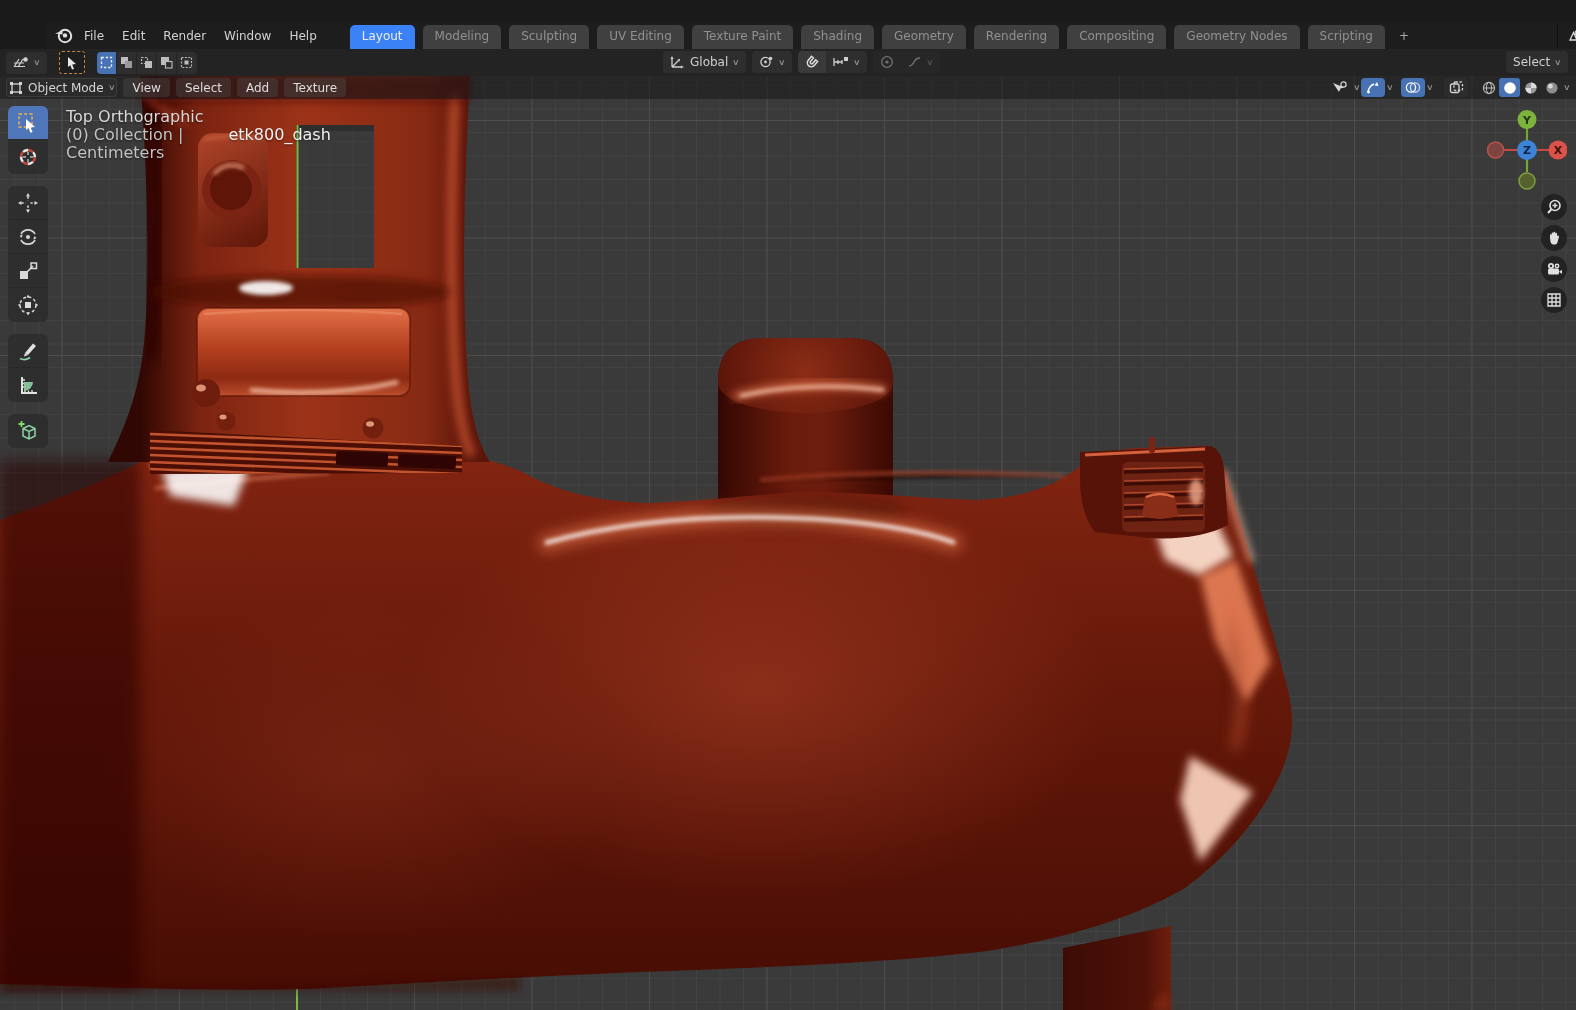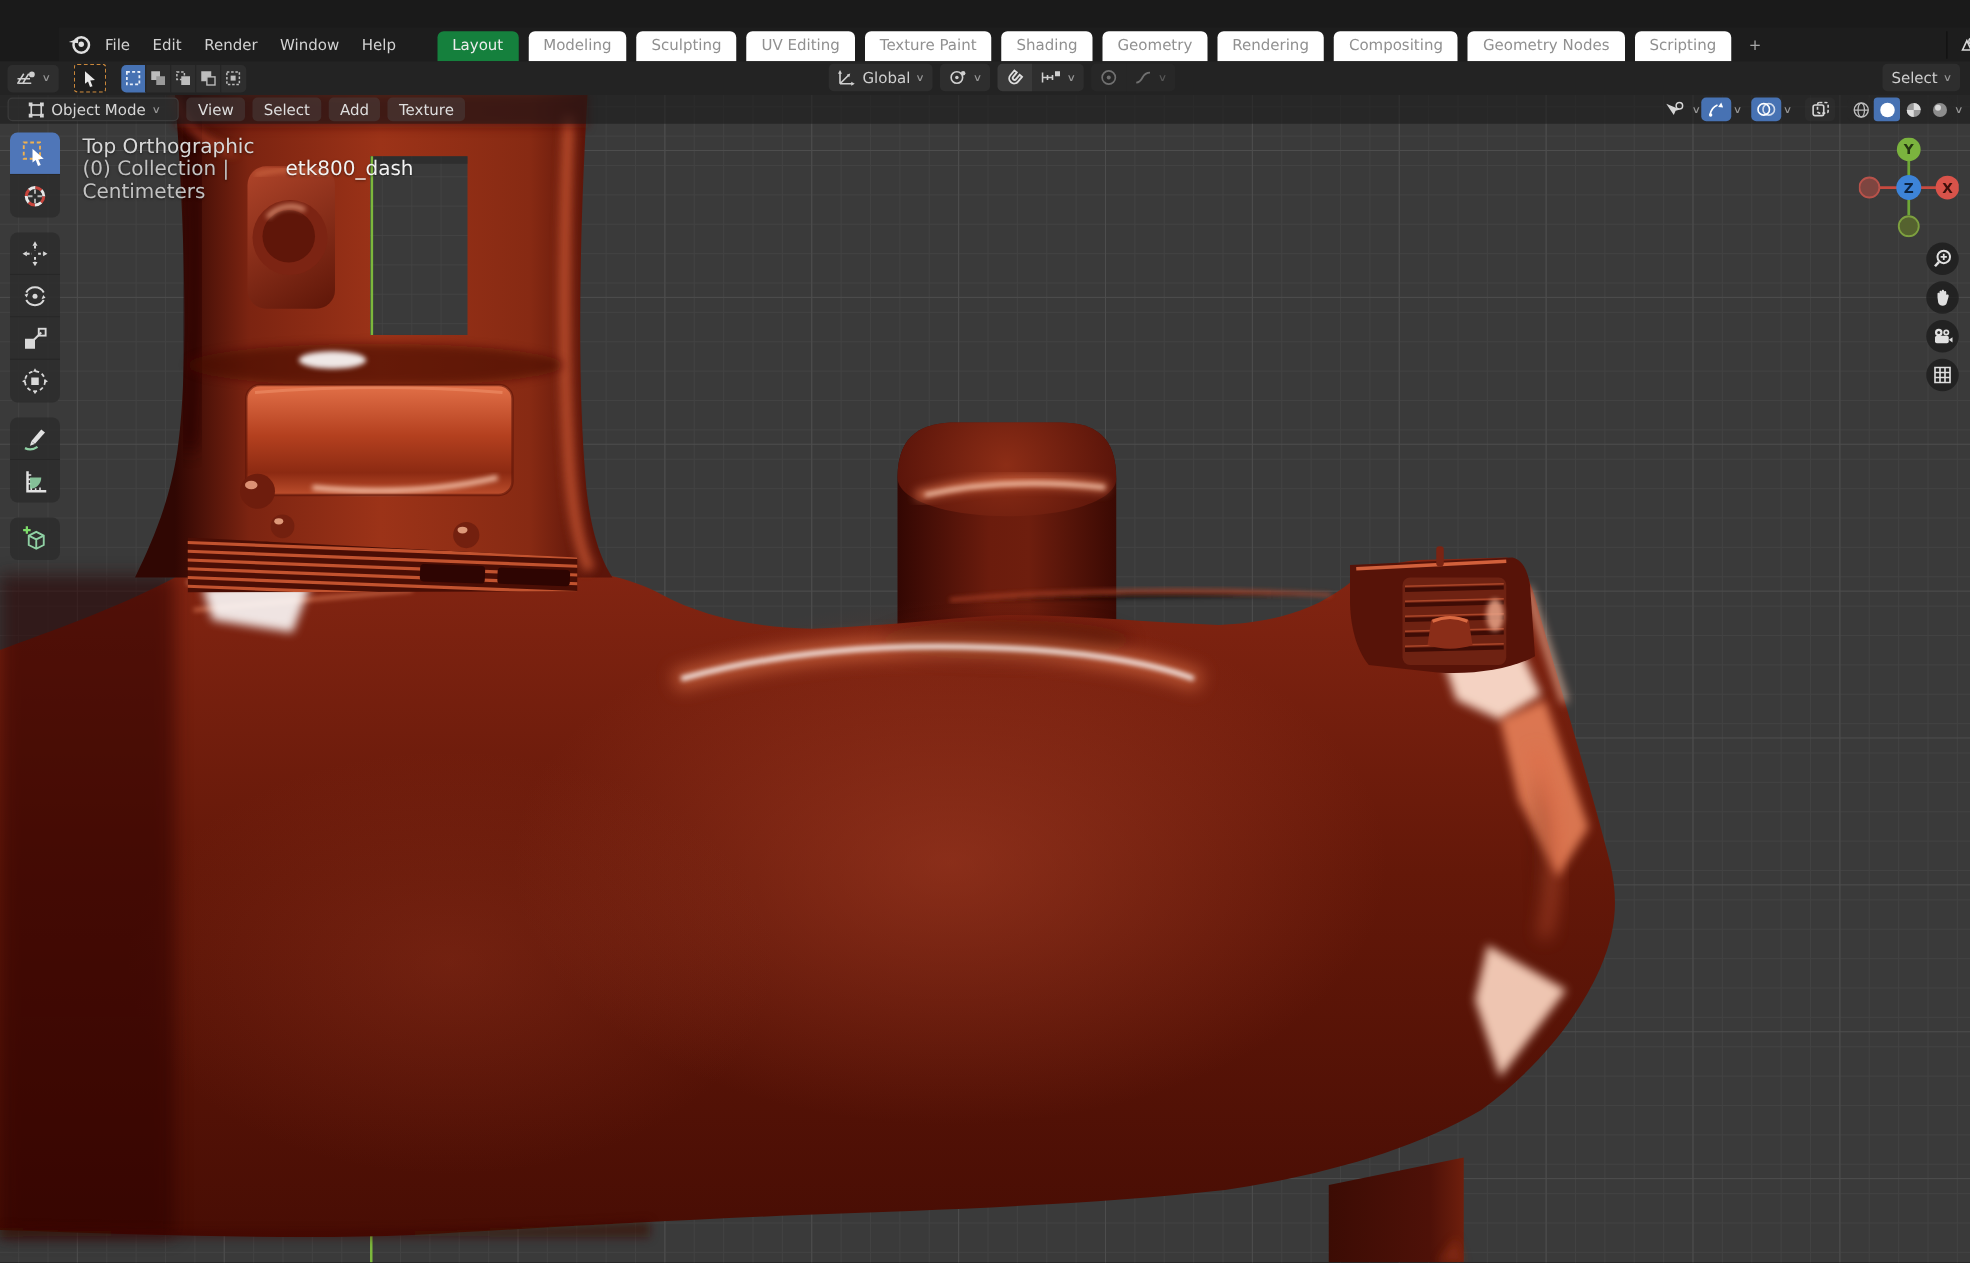--- a/index.html
+++ b/index.html
@@ -10,23 +10,23 @@
   
   .titlebar { position:absolute; left:0; top:0; width:100%; height:22px; background:#1b1b1b;
     display:flex; align-items:center; padding-left:7px; gap:7px; }
   .titlebar .title { color:#c8c8c8; font-size:12px; white-space:nowrap; }
 
   
   .menurow { position:absolute; left:2px; top:22px; width:100%; height:27px; background:#1d1d1d;
     display:flex; align-items:center; padding-left:6px;margin-left:45px; }
   .menu-item { padding:4px 9px; color:#d2d2d2; border-radius:4px; }
   .tabs { display:flex; align-items:flex-end; gap:8px; margin-left:24px; height:27px; }
-  .tab { background:#ffffff; color:#909090; padding:4px 12px 5px 12px; border-radius:5px 5px 0 0;
+  .tab { background:#404040; color:#909090; padding:4px 12px 5px 12px; border-radius:5px 5px 0 0;
     height:24px; white-space:nowrap; }
-  .tab.active { background:#15803d; color:#ececec; }
+  .tab.active { background:#3b82f6; color:#ececec; }
   .tab.add { background:transparent; color:#a8a8a8; padding:4px 6px; }
   .scene-chip { margin-left:auto; display:flex; align-items:center; gap:4px; padding-right:0;
     border-left:1px solid #101010; padding-left:8px; height:22px; width:66px; overflow:hidden; }
 
   
   .toolrow { position:absolute; left:0; top:49px; width:100%; height:27px; background:#232323; }
   .btn { background:#2e2e2e; border-radius:4px; display:inline-flex; align-items:center;
     gap:5px; padding:0 7px; height:22px; color:#cfcfcf; }
   .chev { font-size:8px; color:#979797; transform:scaleX(1.3); display:inline-block; }
   .tool-left { position:absolute; left:6px; top:2px; display:flex; align-items:center; gap:12px; }
@@ -51,21 +51,21 @@
       linear-gradient(#424242 1px, transparent 1px),
       linear-gradient(90deg,#424242 1px, transparent 1px);
     background-size:117.5px 117.5px,117.5px 117.5px,23.5px 23.5px,23.5px 23.5px;
     background-position:61.5px 44px,61.5px 44px,14.5px 9px,14.5px 9px; }
   .y-axis-line { position:absolute; left:296px; top:0; width:2px; height:100%; background:#7cb83c; z-index:1; }
   .scene-svg { position:absolute; left:0; top:0; z-index:2; }
 
   .vp-header { position:absolute; left:0; top:0; width:100%; height:23px; z-index:6;
     background:rgba(24,24,24,.55); display:flex; align-items:center; padding:0 6px; gap:6px; }
   .vp-btn { background:rgba(45,45,45,.75); border:1px solid rgba(70,70,70,.6); border-radius:4px;
-    height:19px; display:inline-flex; align-items:center; gap:5px; padding:0 15px; color:#d6d6d6;justify-content:space-between; }
+    height:19px; display:inline-flex; align-items:center; gap:5px; padding:0 2px; color:#d6d6d6;justify-content:space-between; }
   .vp-menu { background:rgba(80,80,80,.38); border-radius:4px; height:19px; display:inline-flex;
     align-items:center; padding:0 9px; color:#dedede; }
   .vp-right { margin-left:auto; display:flex; align-items:center; gap:2px; }
   .icon-btn { width:24px; height:19px; border-radius:4px; display:inline-flex; align-items:center;
     justify-content:center; background:rgba(50,50,50,.5); }
   .icon-btn.blue { background:#4772b3; }
   .icon-btn.bare { background:transparent; }
   .shade-group { display:flex; margin-left:8px; background:rgba(40,40,40,.6); border-radius:4px; }
   .shade-btn { width:21px; height:19px; display:flex; align-items:center; justify-content:center; }
   .shade-btn.active { background:#4772b3; border-radius:3px; }

